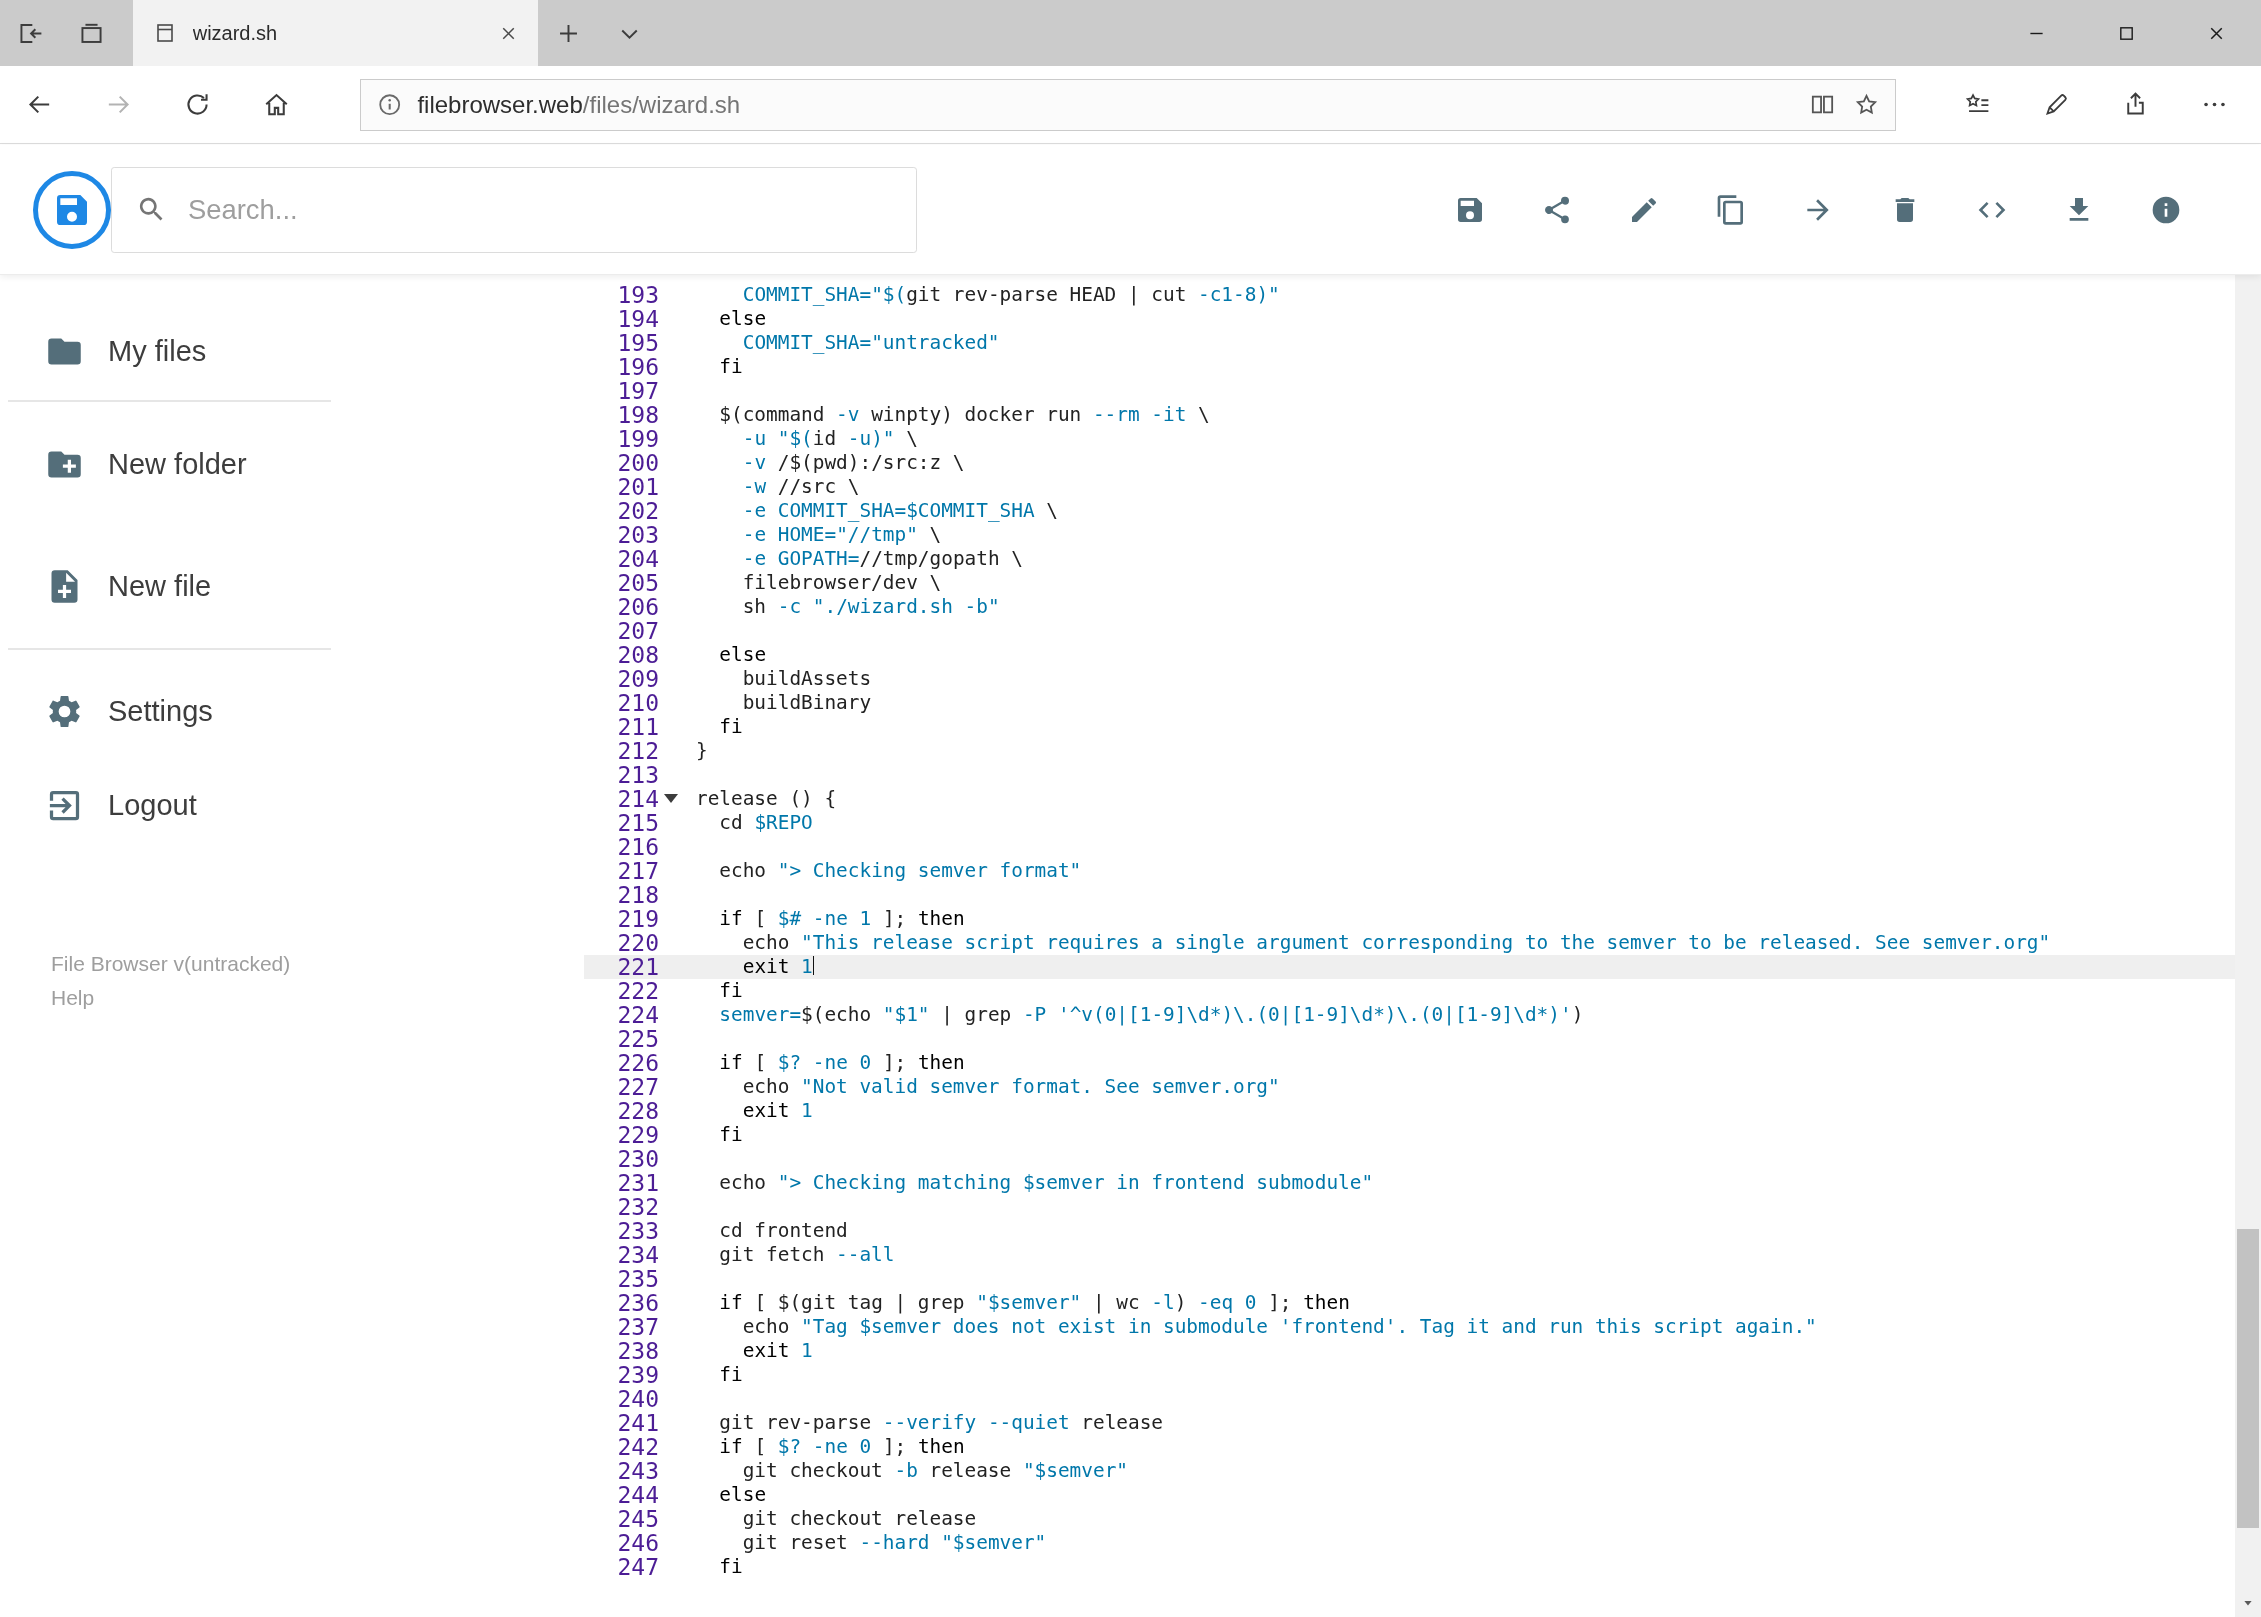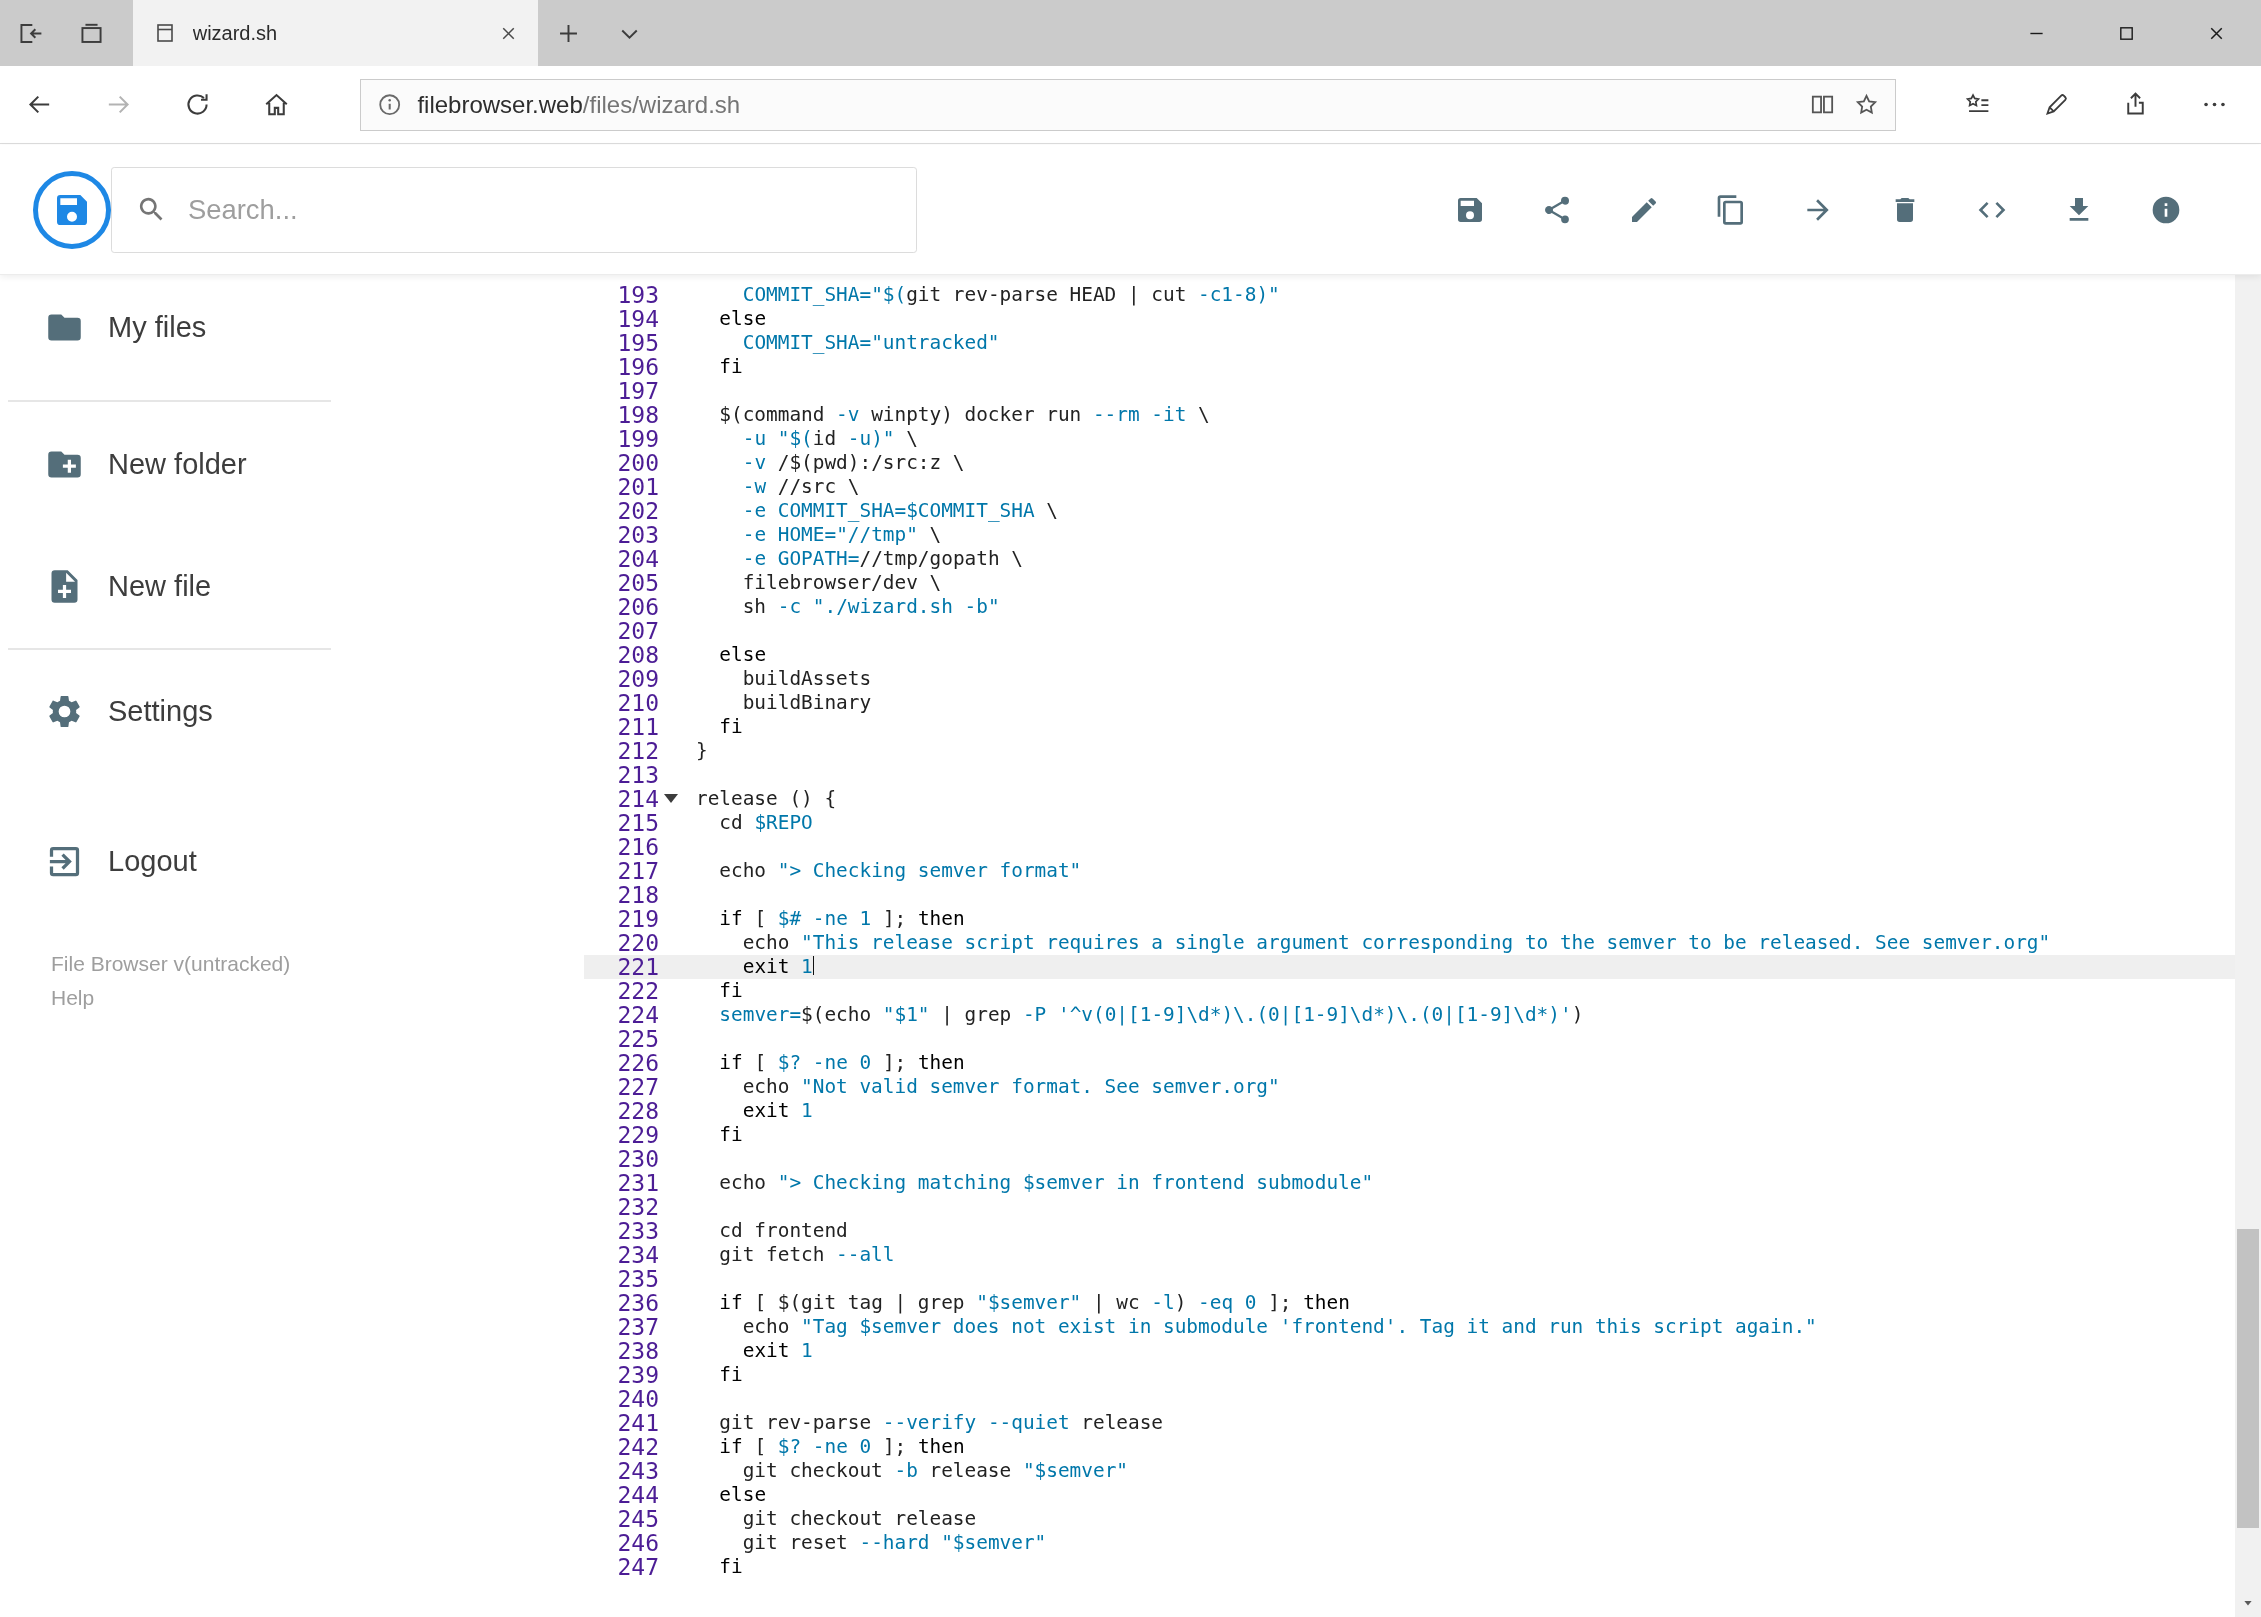--- a/index.html
+++ b/index.html
@@ -312,21 +312,21 @@
             <svg viewBox="0 0 24 24" fill="currentColor">
               <path d="M12 2a10 10 0 1 0 0 20 10 10 0 0 0 0-20zm1 15h-2v-6h2v6zm0-8h-2V7h2v2z"></path>
             </svg>
           </span>
         </div>
       </div>
   </div>
 
   <div class="sidebar">
     <div>
-        <div class="side-item" style="top: 16px;">
+        <div class="side-item" style="top: 40px;">
           <span class="icon">
             <svg viewBox="0 0 24 24" fill="currentColor">
               <path d="M10 4H4a2 2 0 0 0-2 2v12a2 2 0 0 0 2 2h16a2 2 0 0 0 2-2V8a2 2 0 0 0-2-2h-8l-2-2z"></path>
             </svg>
           </span>
           <span class="side-label">My files</span>
         </div>
         <div class="side-divider" style="top: 126px;"></div>
         <div class="side-item" style="top: 153px;">
           <span class="icon">
@@ -346,21 +346,21 @@
         </div>
         <div class="side-divider" style="top: 374px;"></div>
         <div class="side-item" style="top: 400px;">
           <span class="icon">
             <svg viewBox="0 0 24 24" fill="currentColor">
               <path d="M19.14 12.94c.04-.3.06-.61.06-.94 0-.32-.02-.64-.07-.94l2.03-1.58a.49.49 0 0 0 .12-.61l-1.92-3.32a.488.488 0 0 0-.59-.22l-2.39.96c-.5-.38-1.03-.7-1.62-.94l-.36-2.54a.484.484 0 0 0-.48-.41h-3.84c-.24 0-.43.17-.47.41l-.36 2.54c-.59.24-1.13.57-1.62.94l-2.39-.96c-.22-.08-.47 0-.59.22L2.74 8.87c-.12.21-.08.47.12.61l2.03 1.58c-.05.3-.09.63-.09.94s.02.64.07.94l-2.03 1.58a.49.49 0 0 0-.12.61l1.92 3.32c.12.22.37.29.59.22l2.39-.96c.5.38 1.03.7 1.62.94l.36 2.54c.05.24.24.41.48.41h3.84c.24 0 .44-.17.47-.41l.36-2.54c.59-.24 1.13-.56 1.62-.94l2.39.96c.22.08.47 0 .59-.22l1.92-3.32a.49.49 0 0 0-.12-.61l-2.01-1.58zM12 15.6a3.6 3.6 0 1 1 0-7.2 3.6 3.6 0 0 1 0 7.2z"></path>
             </svg>
           </span>
           <span class="side-label">Settings</span>
         </div>
-        <div class="side-item" style="top: 550px;">
+        <div class="side-item" style="top: 494px;">
           <span class="icon">
             <svg viewBox="0 0 24 24" fill="currentColor">
               <path d="M10.09 15.59L11.5 17l5-5-5-5-1.41 1.41L12.67 11H3v2h9.67l-2.58 2.59zM19 3H5a2 2 0 0 0-2 2v4h2V5h14v14H5v-4H3v4a2 2 0 0 0 2 2h14a2 2 0 0 0 2-2V5a2 2 0 0 0-2-2z"></path>
             </svg>
           </span>
           <span class="side-label">Logout</span>
         </div>
       </div>
     <div class="side-footer" style="top:678px">File Browser v(untracked)</div>
     <div class="side-footer" style="top:712px">Help</div>

